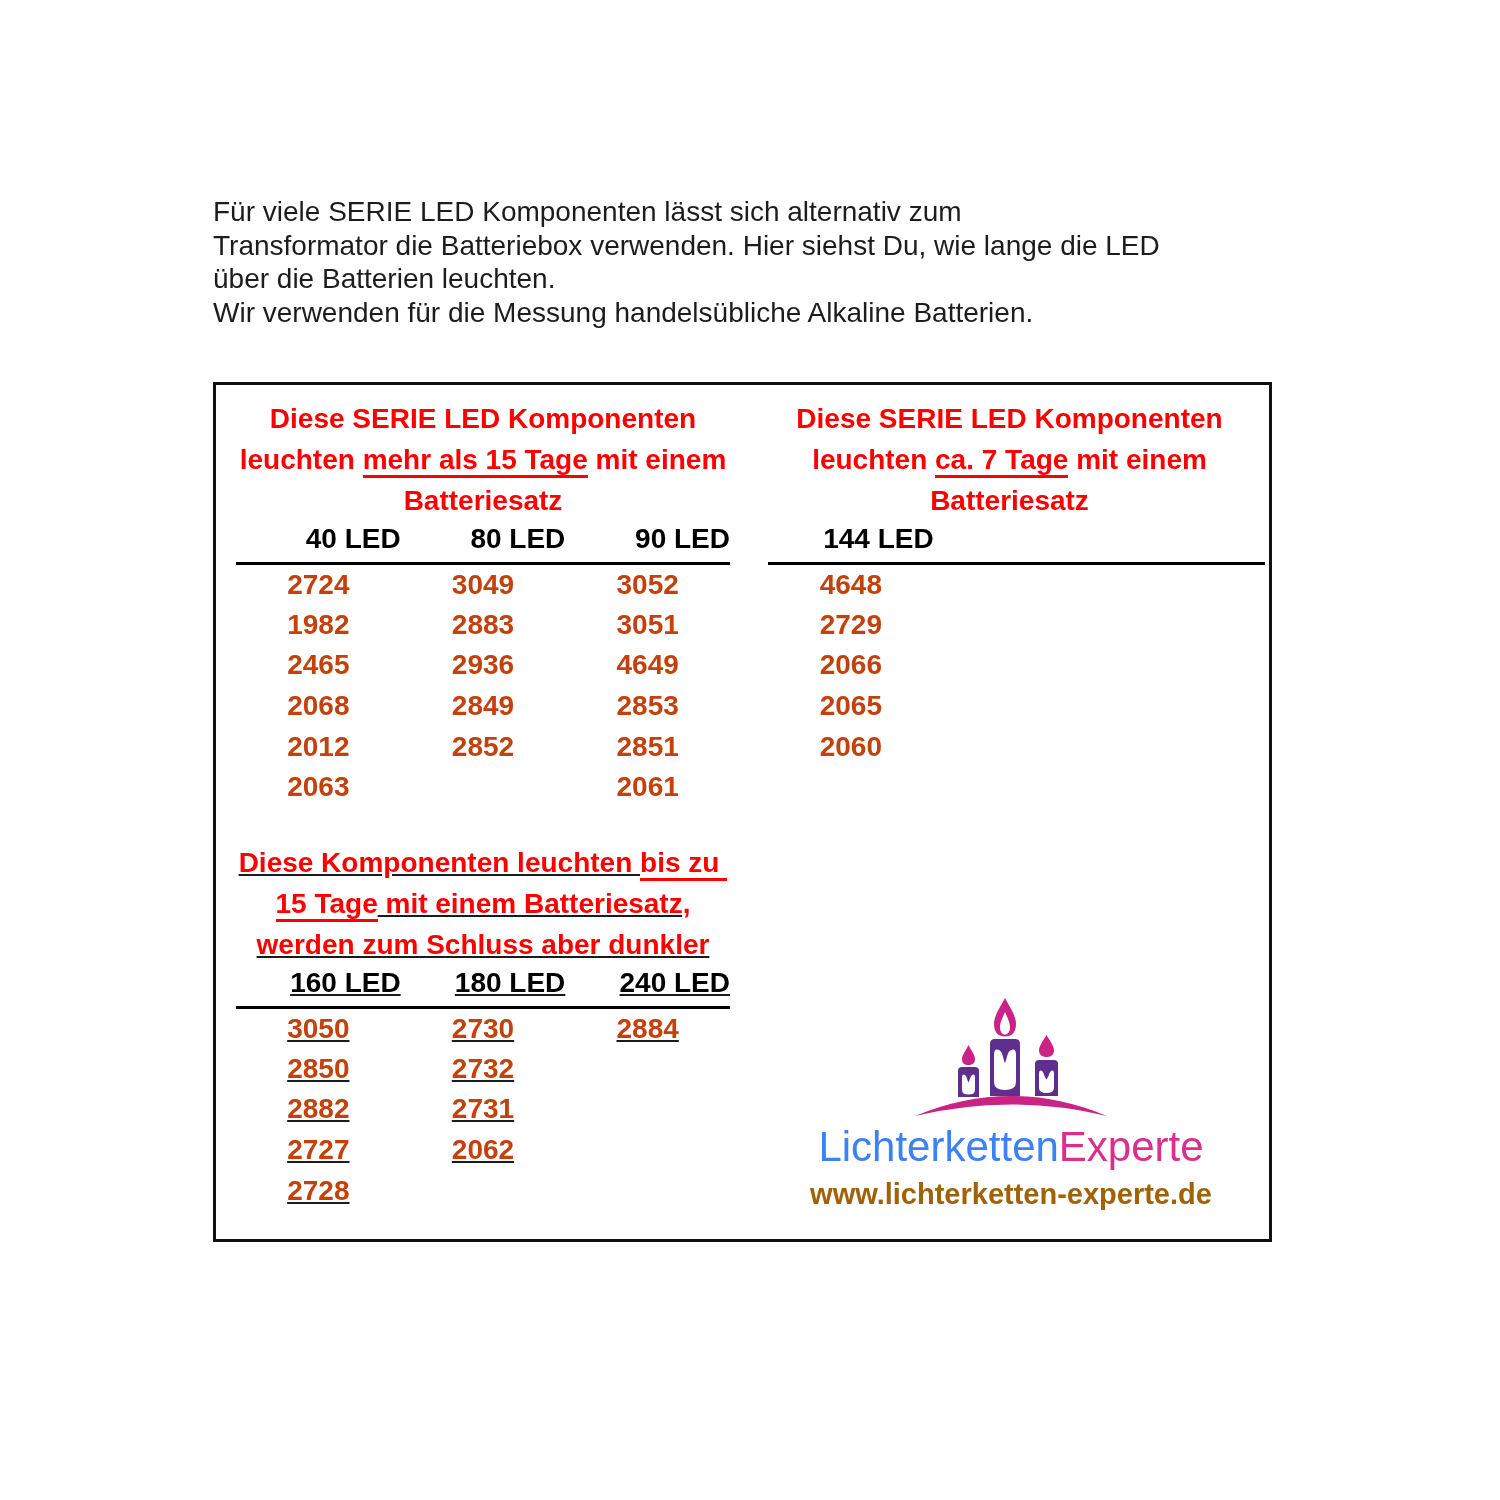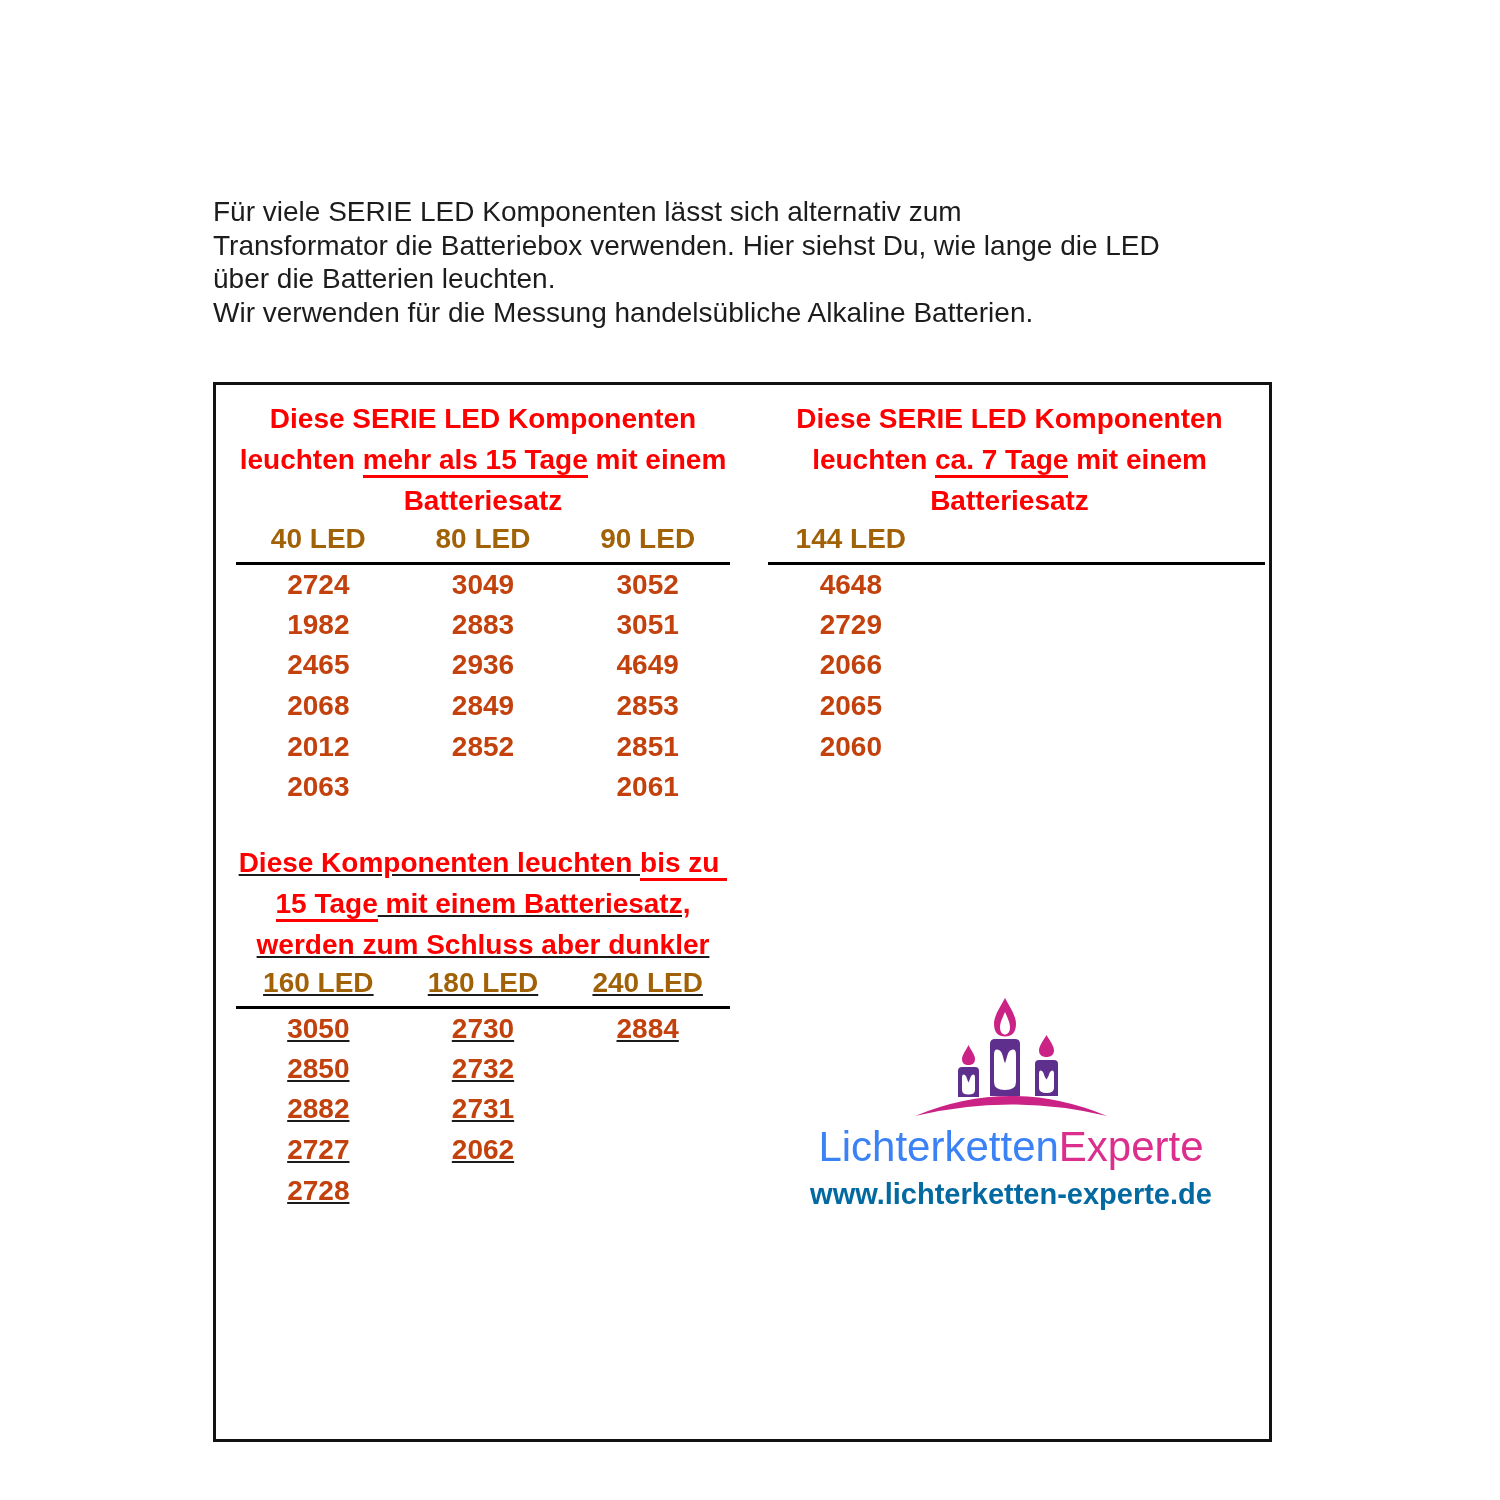--- a/index.html
+++ b/index.html
@@ -9,51 +9,51 @@
     font-family:"Liberation Sans", sans-serif; color:#1b1b1b;
   }
   .page { position:absolute; inset:0; background:#fff; }
 
   
   .intro { position:absolute; left:213px; top:195px; width:1160px;
            font-size:28px; line-height:33.5px; color:#1c1c1c; }
   .intro div { white-space:nowrap; }
 
   
-  .main-box { position:absolute; left:213px; top:382px; width:1059px; height:1060px;
+  .main-box { position:absolute; left:213px; top:382px; width:1059px; height:860px;
               border:3px solid #121212; background:#fff; }
 
   .section { position:absolute; }
   .sec-tl { left:20px;  top:13px;  width:494px; }
   .sec-tr { left:552px; top:13px;  width:497px; }
   .sec-bl { left:20px;  top:457px; width:494px;text-decoration:underline; }
 
   .red-heading { color:#fe0000; font-weight:700; font-size:28px; line-height:41px;
                  text-align:center; white-space:nowrap; }
   .sec-tr .red-heading { padding-right:14px; }
   .u-red { display:inline-block; border-bottom:3px solid #fe0000; line-height:30px; }
   .u-pad { padding-right:8px; }
 
   table.data-table { border-collapse:collapse; table-layout:fixed; width:100%; margin-top:2px; }
   table.data-table th {
-    font-size:28px; font-weight:700; color:#a16207; text-align:center;
+    font-size:28px; font-weight:700; color:#000000; text-align:right;
     padding:0 0 7px 0; border-bottom:3px solid #000; white-space:nowrap;
   }
   table.data-table td {
     font-size:28px; font-weight:700; color:#c2410c; text-align:center;
     height:40.7px; vertical-align:middle; white-space:nowrap;
   }
 
   
   .logo { position:absolute; left:579px; top:608px; width:432px; text-align:center; }
   .logo svg { display:block; margin:0 auto; width:220px; height:140px; }
   .brand-name { font-size:42px; line-height:44px; margin-top:-8px; white-space:nowrap; }
   .brand-purple { color:#3b82f6; }
   .brand-pink   { color:#dc2e8c; }
-  .brand-url { font-size:29px; font-weight:700; color:#0369a1; margin-top:9px; white-space:nowrap; }
+  .brand-url { font-size:29px; font-weight:700; color:#a16207; margin-top:9px; white-space:nowrap; }
 </style>
 </head>
 <body>
 
 <div class="page">
 
   <div class="intro">
     <div>Für viele SERIE LED Komponenten lässt sich alternativ zum</div>
     <div>Transformator die Batteriebox verwenden. Hier siehst Du, wie lange die LED</div>
     <div>über die Batterien leuchten.</div>

